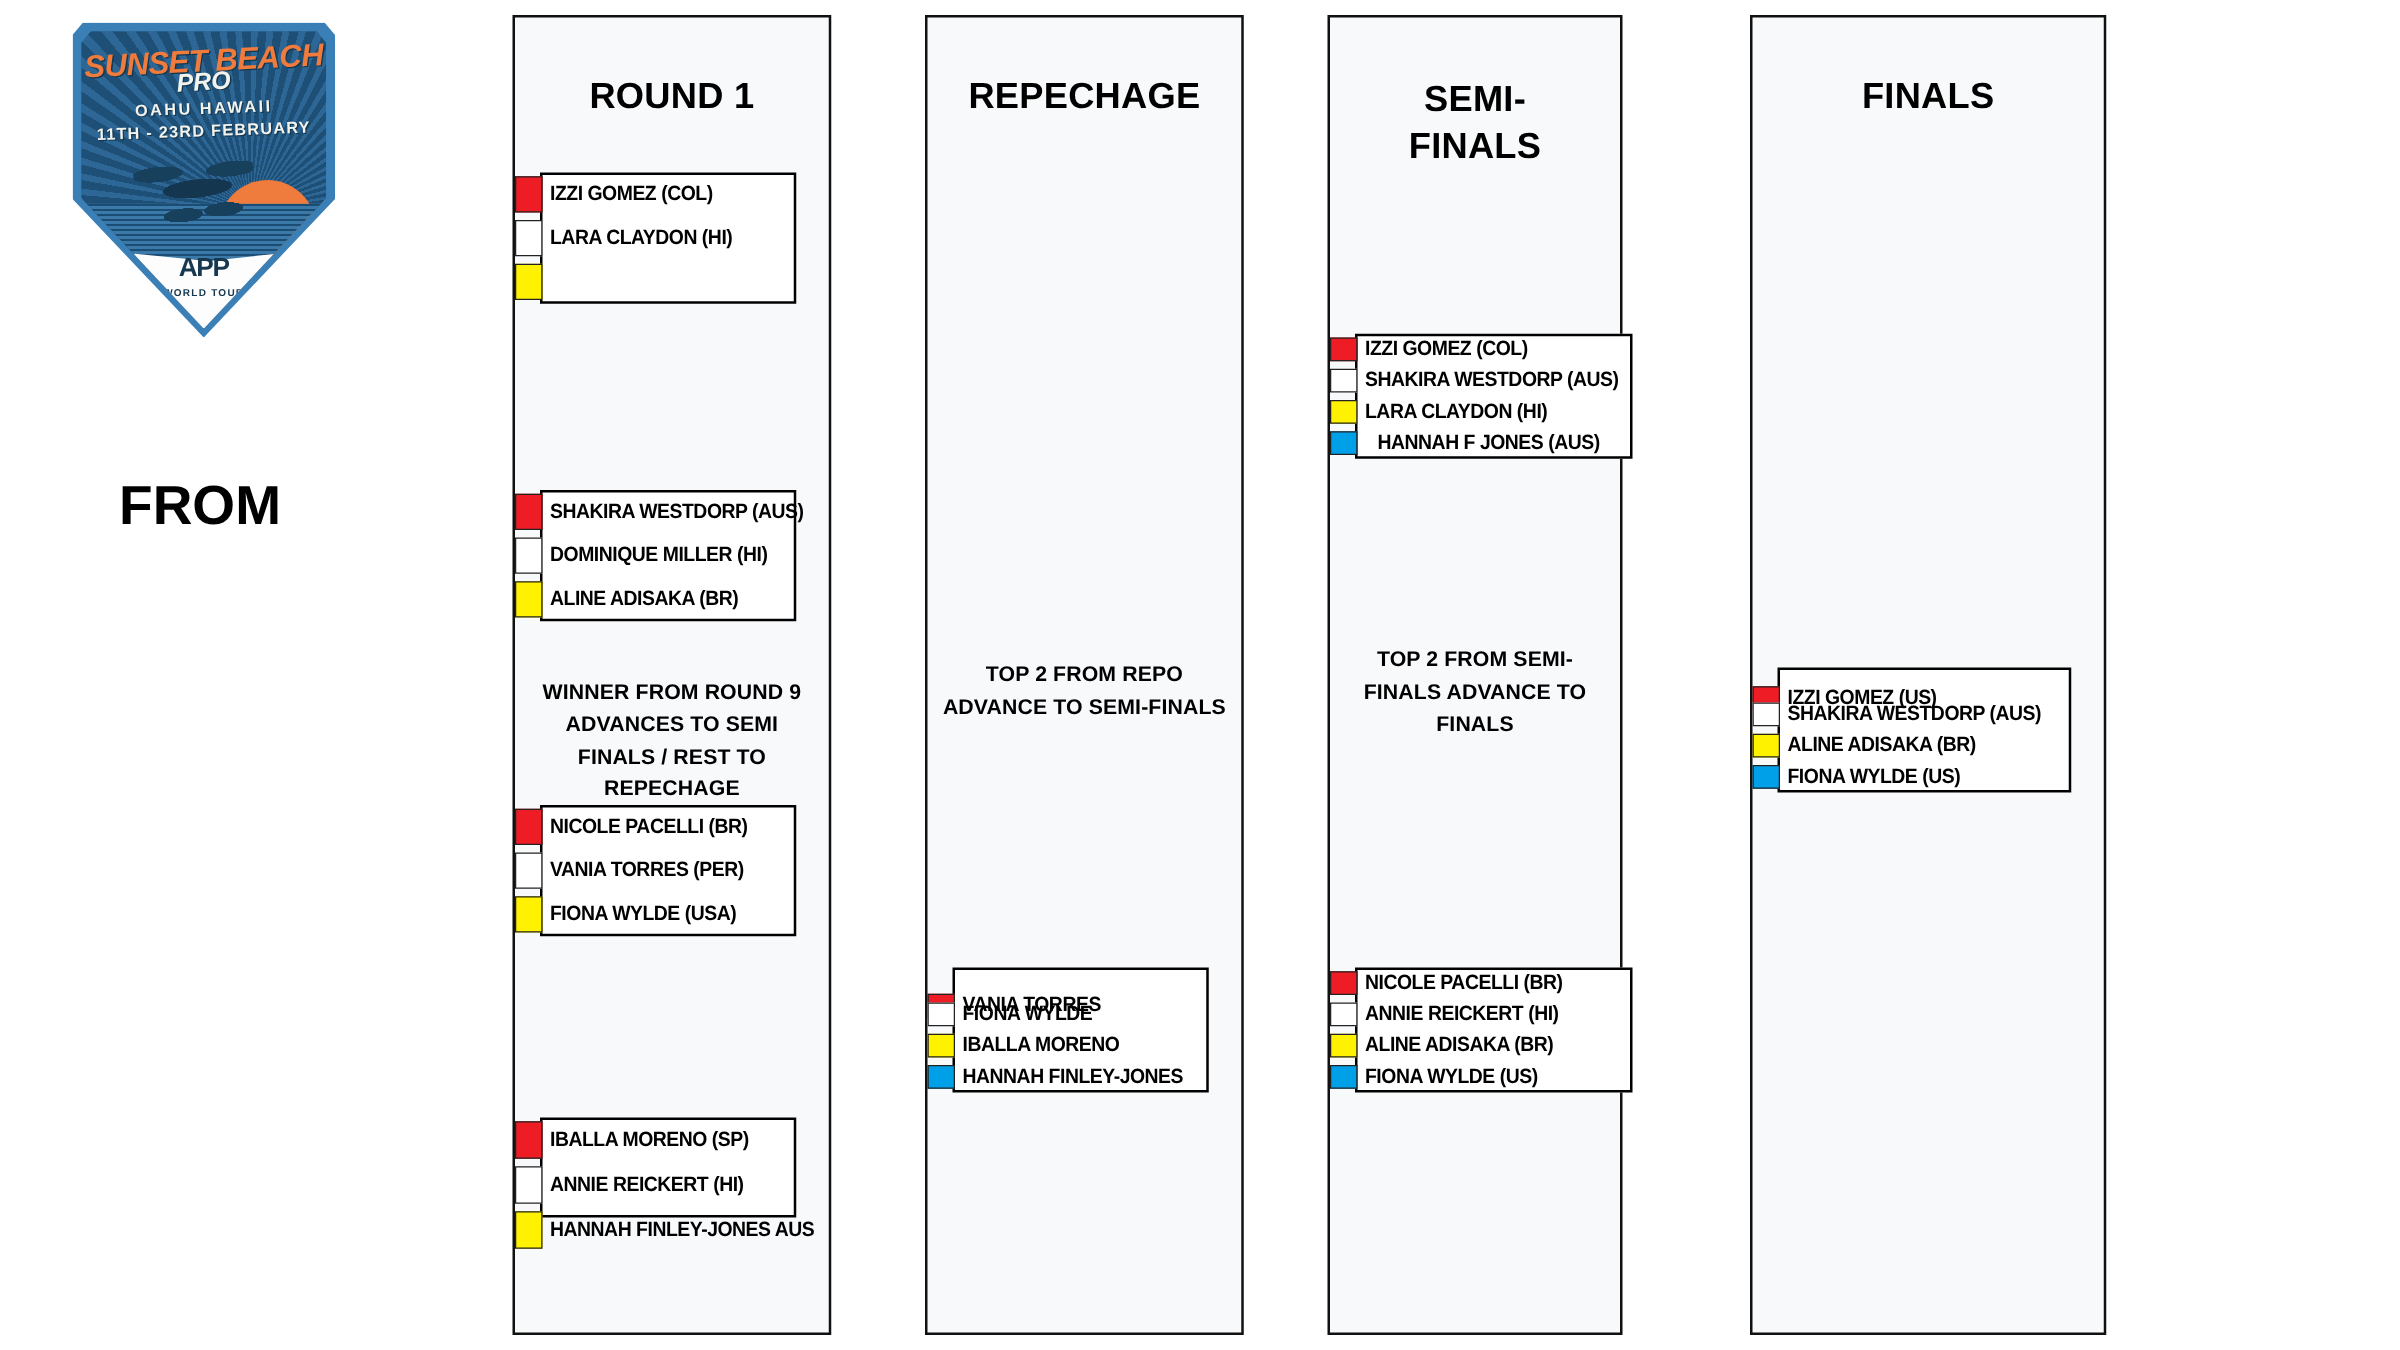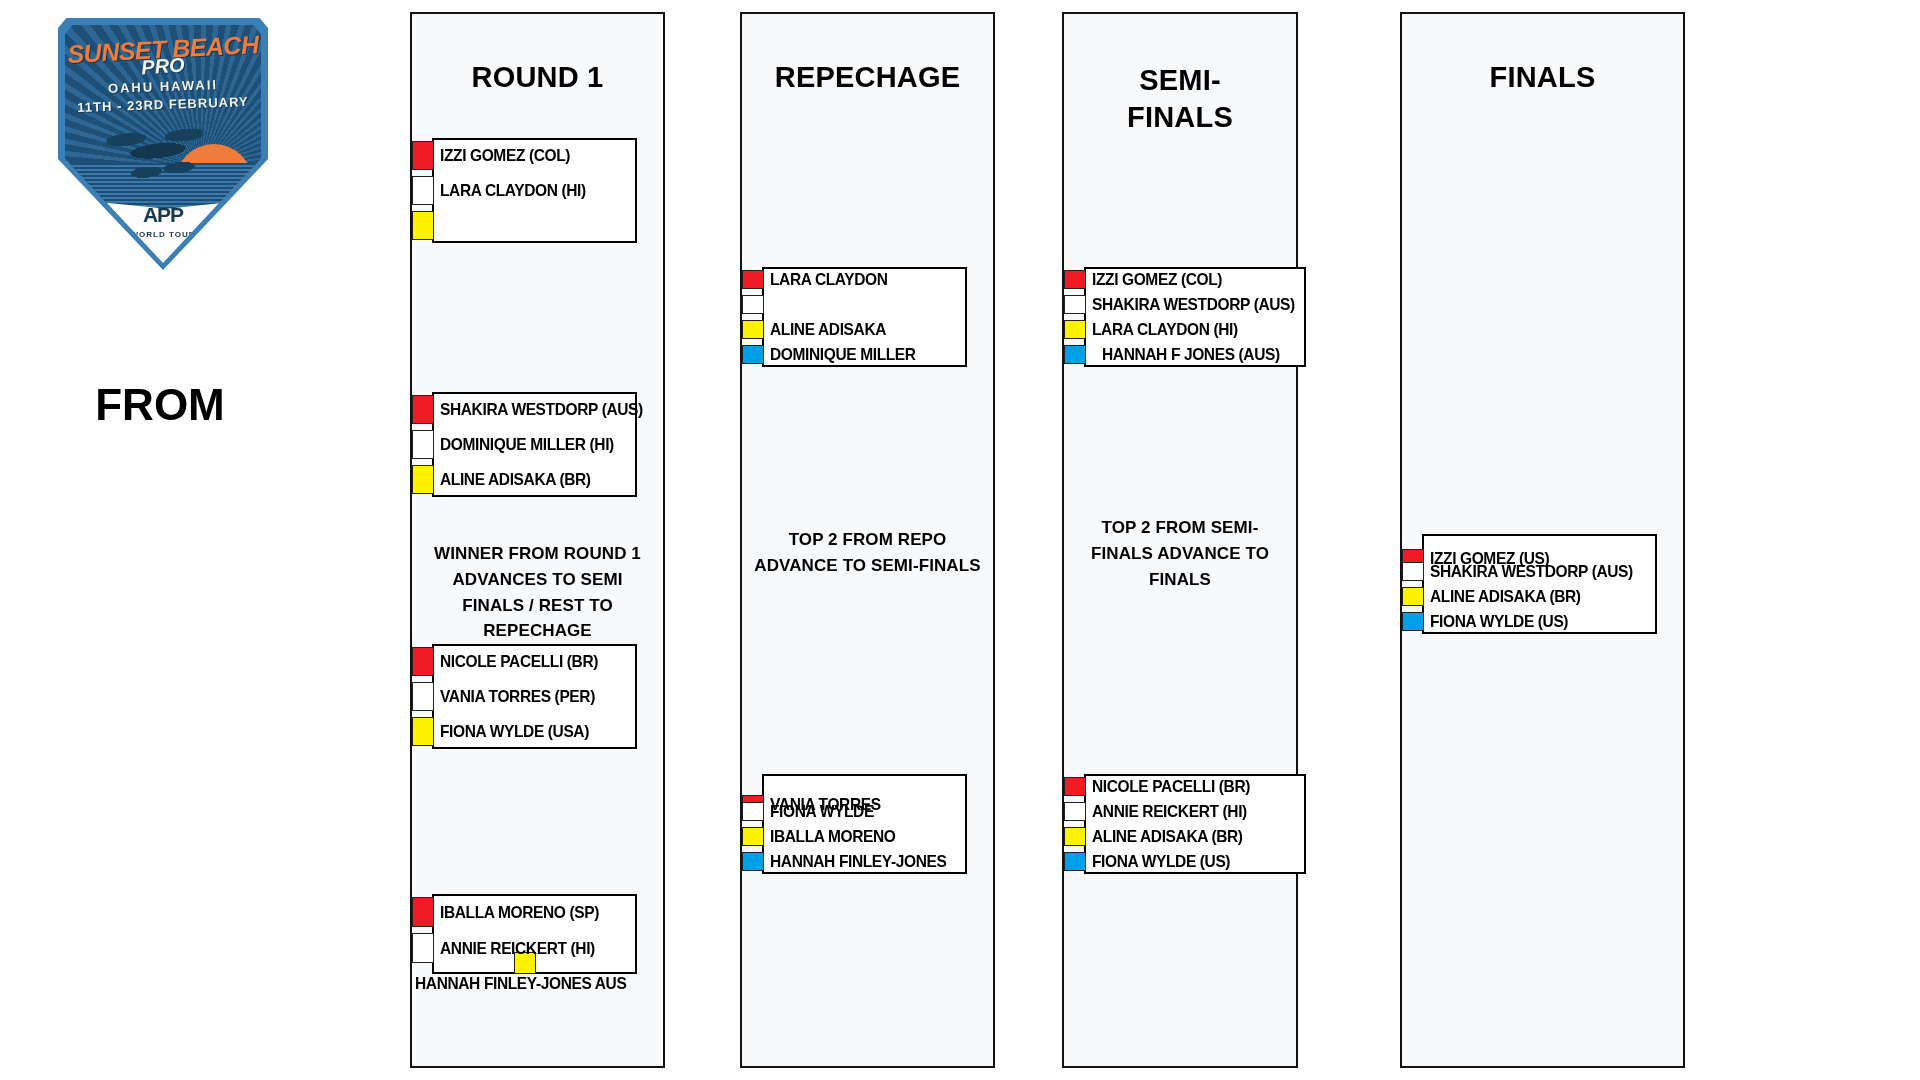--- a/index.html
+++ b/index.html
@@ -288,21 +288,21 @@
         <div class="badge-app">APP</div>
         <div class="badge-wt">WORLD TOUR</div>
       </div>
     </div>
     <div class="gender-label">FROM</div>
   </div>
 
   <div id="columns-host">
       <div class="column" style="left: 410px; width: 255px;">
         <div class="col-header" style="top: 45px;">ROUND 1</div>
-        <div class="note" style="top: 527px; padding-left: 10px; padding-right: 10px; box-sizing: border-box;">WINNER FROM ROUND 1 ADVANCES TO SEMI FINALS / REST TO REPECHAGE</div>
+        <div class="note" style="top: 527px; padding-left: 10px; padding-right: 10px; box-sizing: border-box;">WINNER FROM ROUND 9 ADVANCES TO SEMI FINALS / REST TO REPECHAGE</div>
         <div class="heat" style="top: 124px; left: 0px; width: 225px; height: 105px;">
           <div class="heat-box"></div>
           <div class="heat-rows">
             <div class="heat-row" style="top: 0px; height: 35px;">
               <div class="swatch sw-red" style="height: 29px;"></div>
               <div class="athlete">IZZI GOMEZ (COL)</div>
             </div>
             <div class="heat-row" style="top: 35px; height: 35px;">
               <div class="swatch sw-white" style="height: 29px;"></div>
               <div class="athlete">LARA CLAYDON (HI)</div>
@@ -351,51 +351,30 @@
           <div class="heat-box"></div>
           <div class="heat-rows">
             <div class="heat-row" style="top: 0px; height: 36px;">
               <div class="swatch sw-red" style="height: 30px;"></div>
               <div class="athlete">IBALLA MORENO (SP)</div>
             </div>
             <div class="heat-row" style="top: 36px; height: 36px;">
               <div class="swatch sw-white" style="height: 30px;"></div>
               <div class="athlete">ANNIE REICKERT (HI)</div>
             </div>
-            <div class="heat-row" style="top: 58px; height: 36px; flex-direction: column;">
+            <div class="heat-row" style="top: 72px; height: 36px;">
               <div class="swatch sw-yellow" style="height: 30px;"></div>
               <div class="athlete">HANNAH FINLEY-JONES AUS</div>
             </div>
           </div>
         </div>
       </div>
       <div class="column" style="left: 740px; width: 255px;">
         <div class="col-header" style="top: 45px;">REPECHAGE</div>
         <div class="note" style="top: 513px; padding-left: 10px; padding-right: 10px; box-sizing: border-box;">TOP 2 FROM REPO ADVANCE TO SEMI-FINALS</div>
-        <div class="heat" style="top: 253px; left: 0px; width: 225px; height: 100px;">
-          <div class="heat-box"></div>
-          <div class="heat-rows">
-            <div class="heat-row" style="top: 0px; height: 25px;">
-              <div class="swatch sw-red" style="height: 19px;"></div>
-              <div class="athlete">LARA CLAYDON</div>
-            </div>
-            <div class="heat-row" style="top: 25px; height: 25px;">
-              <div class="swatch sw-white" style="height: 19px;"></div>
-              <div class="athlete"></div>
-            </div>
-            <div class="heat-row" style="top: 50px; height: 25px;">
-              <div class="swatch sw-yellow" style="height: 19px;"></div>
-              <div class="athlete">ALINE ADISAKA</div>
-            </div>
-            <div class="heat-row" style="top: 75px; height: 25px;">
-              <div class="swatch sw-blue" style="height: 19px;"></div>
-              <div class="athlete">DOMINIQUE MILLER</div>
-            </div>
-          </div>
-        </div>
         <div class="heat" style="top: 760px; left: 0px; width: 225px; height: 100px;">
           <div class="heat-box"></div>
           <div class="heat-rows">
             <div class="heat-row" style="top: 0px; height: 25px; margin-top: 18px;">
               <div class="swatch sw-red" style="height: 19px;"></div>
               <div class="athlete">VANIA TORRES</div>
             </div>
             <div class="heat-row" style="top: 25px; height: 25px;">
               <div class="swatch sw-white" style="height: 19px;"></div>
               <div class="athlete">FIONA WYLDE</div>

